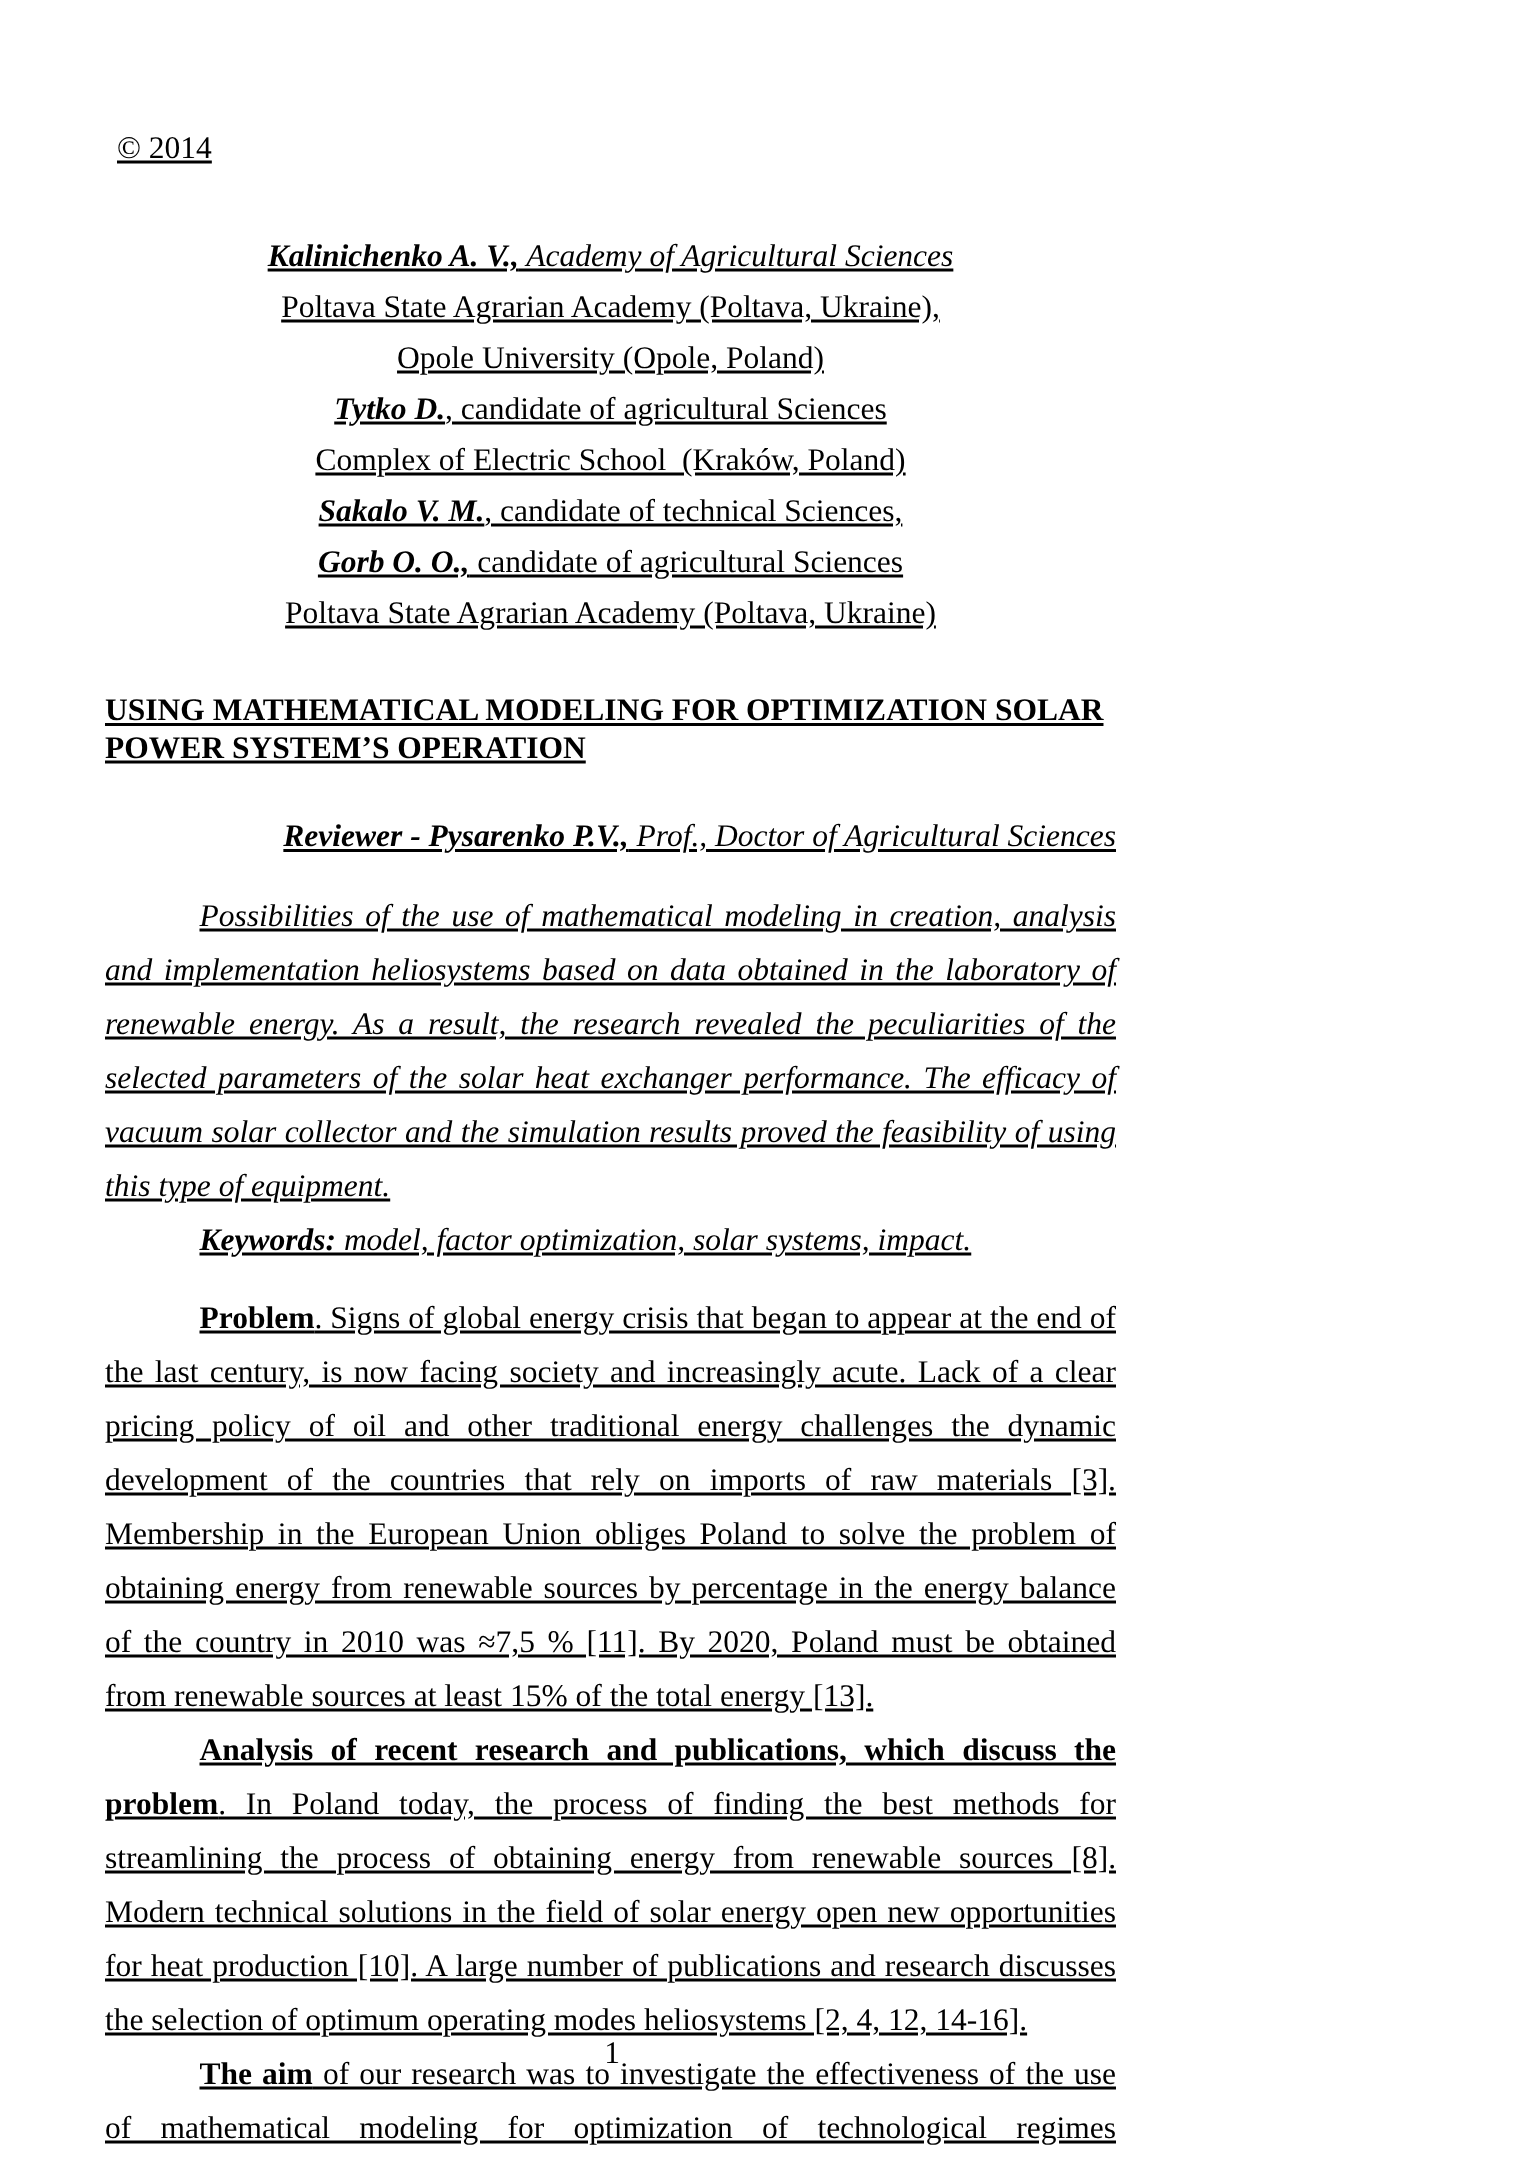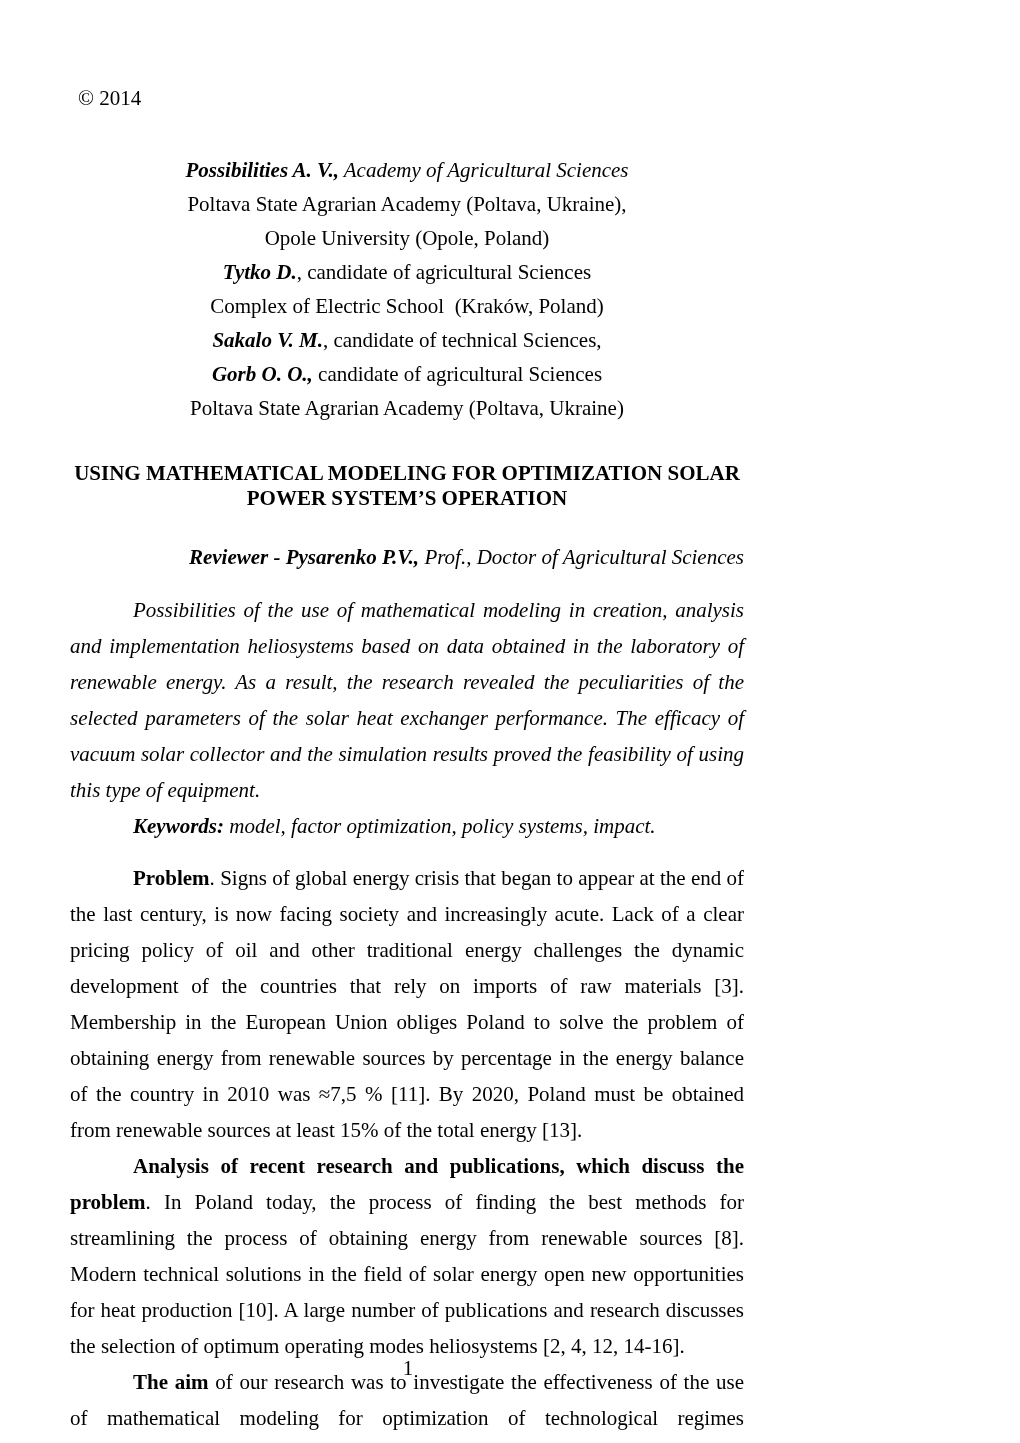--- a/index.html
+++ b/index.html
@@ -7,31 +7,31 @@
     position: relative;
     width: 816px;
     height: 1443px;
     box-sizing: border-box;
     padding: 84px 72px 0 70px;
     background: #ffffff;
     color: #000000;
     font-family: "Liberation Serif", "DejaVu Serif", serif;
     font-size: 21px;
     overflow: hidden;
+    text-decoration: underline;
   }
   .copyright { margin-left: 8px; line-height: 29px; }
   .authors { margin-top: 40px; text-align: center; line-height: 34px; }
   .author-line { white-space: pre-wrap; }
   .bi { font-weight: bold; font-style: italic; }
   .it { font-style: italic; }
   .title {
     margin: 36px 0 12px 0;
     font-size: 21px;
     font-weight: bold;
-    text-align: center;
     line-height: 25px;
   }
   .reviewer { margin-top: 34px; text-align: right; line-height: 25px; }
   .abstract {
     margin: 22px 0 0 0;
     text-align: justify;
     font-style: italic;
     text-indent: 63px;
     line-height: 36px;
   }
@@ -52,37 +52,37 @@
   }
 </style>
 </head>
 <body>
 
 <div class="page">
 
   <div class="copyright">© 2014</div>
 
   <div class="authors">
-    <div class="author-line"><span class="bi">Possibilities A. V.,</span><span class="it"> Academy of Agricultural Sciences</span><span></span></div>
+    <div class="author-line"><span class="bi">Kalinichenko A. V.,</span><span class="it"> Academy of Agricultural Sciences</span><span></span></div>
     <div class="author-line"><span class="bi"></span><span class="it"></span><span>Poltava State Agrarian Academy (Poltava, Ukraine),</span></div>
     <div class="author-line"><span class="bi"></span><span class="it"></span><span>Opole University (Opole, Poland)</span></div>
     <div class="author-line"><span class="bi">Tytko D.</span><span class="it"></span><span>, candidate of agricultural Sciences</span></div>
     <div class="author-line"><span class="bi"></span><span class="it"></span><span>Complex of Electric School  (Kraków, Poland)</span></div>
     <div class="author-line"><span class="bi">Sakalo V. M.</span><span class="it"></span><span>, candidate of technical Sciences,</span></div>
     <div class="author-line"><span class="bi">Gorb O. O.,</span><span class="it"></span><span> candidate of agricultural Sciences</span></div>
     <div class="author-line"><span class="bi"></span><span class="it"></span><span>Poltava State Agrarian Academy (Poltava, Ukraine)</span></div>
   </div>
 
   <h1 class="title">USING MATHEMATICAL MODELING FOR OPTIMIZATION SOLAR POWER SYSTEM’S OPERATION</h1>
 
   <div class="reviewer"><span class="bi">Reviewer - Pysarenko P.V.,</span><span class="it"> Prof., Doctor of Agricultural Sciences</span></div>
 
   <p class="abstract">Possibilities of the use of mathematical modeling in creation, analysis and implementation heliosystems based on data obtained in the laboratory of renewable energy. As a result, the research revealed the peculiarities of the selected parameters of the solar heat exchanger performance. The efficacy of vacuum solar collector and the simulation results proved the feasibility of using this type of equipment.</p>
 
-  <p class="keywords"><span class="bi">Keywords:</span><span class="it"> model, factor optimization, policy systems, impact.</span></p>
+  <p class="keywords"><span class="bi">Keywords:</span><span class="it"> model, factor optimization, solar systems, impact.</span></p>
 
   <p class="body-par first"><b>Problem</b><span>. Signs of global energy crisis that began to appear at the end of the last century, is now facing society and increasingly acute. Lack of a clear pricing policy of oil and other traditional energy challenges the dynamic development of the countries that rely on imports of raw materials [3]. Membership in the European Union obliges Poland to solve the problem of obtaining energy from renewable sources by percentage in the energy balance of the country in 2010 was ≈7,5 % [11]. By 2020, Poland must be obtained from renewable sources at least 15% of the total energy [13].</span></p>
 
   <p class="body-par"><b>Analysis of recent research and publications, which discuss the problem</b><span>. In Poland today, the process of finding the best methods for streamlining the process of obtaining energy from renewable sources [8]. Modern technical solutions in the field of solar energy open new opportunities for heat production [10]. A large number of publications and research discusses the selection of optimum operating modes heliosystems [2, 4, 12, 14-16].</span></p>
 
   <p class="body-par"><b>The aim</b><span> of our research was to investigate the effectiveness of the use of mathematical modeling for optimization of technological regimes heoliosystem operation in the laboratory.</span></p>
 
 
   <div class="pagenum">1</div>
 

